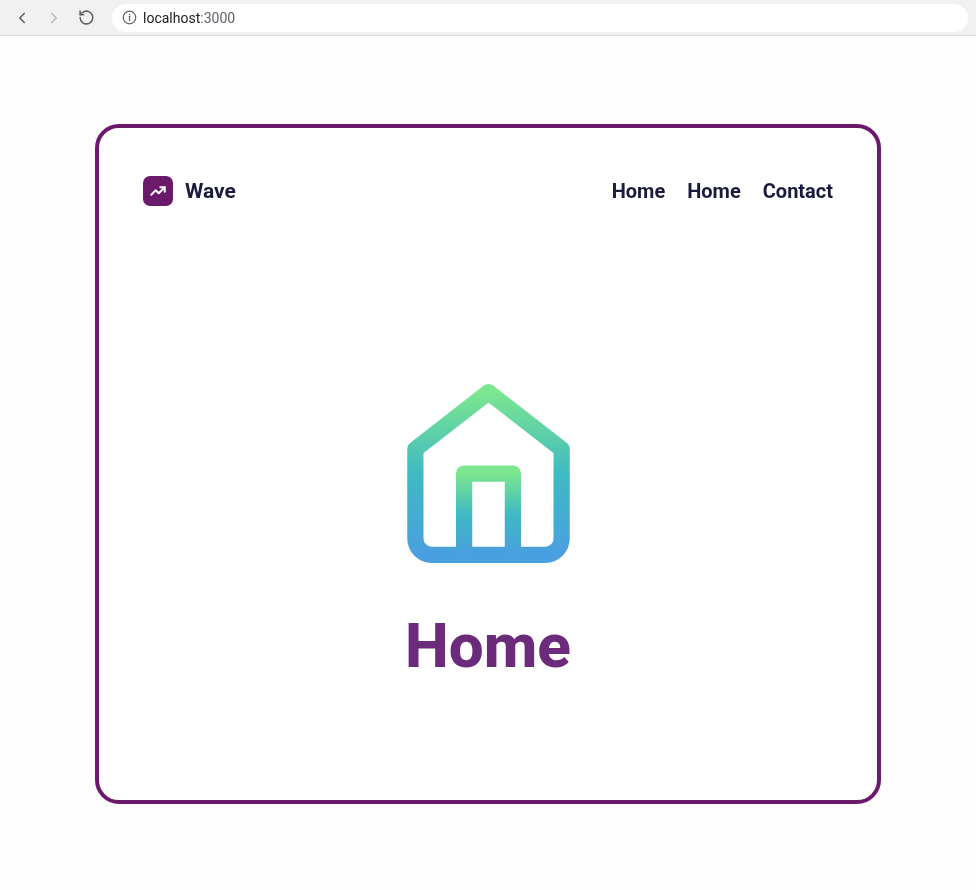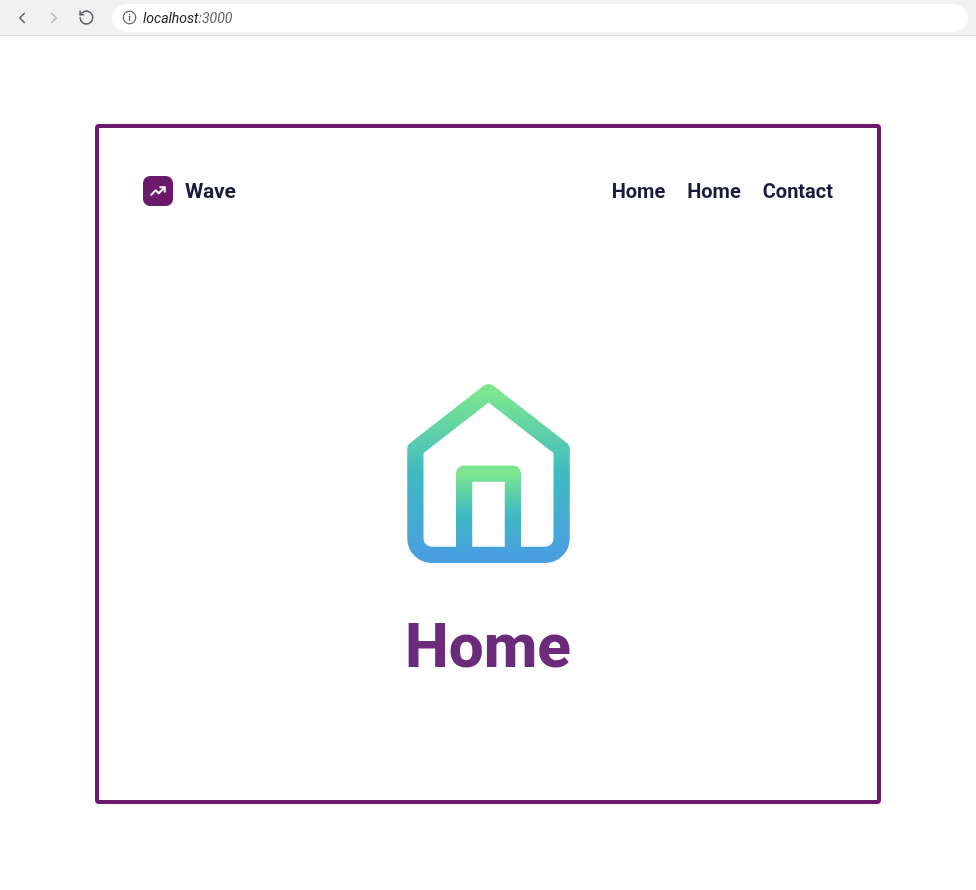--- a/index.html
+++ b/index.html
@@ -17,21 +17,20 @@
     }
     
     .browser-bar {
       height: 36px;
       background: #f1f1f1;
       display: flex;
       align-items: center;
       padding: 0 8px;
       gap: 4px;
       border-bottom: 1px solid #ddd;
-      font-style: italic;
     }
     
     .nav-btn {
       width: 28px;
       height: 28px;
       display: flex;
       align-items: center;
       justify-content: center;
       border-radius: 50%;
       cursor: pointer;
@@ -76,21 +75,21 @@
       height: calc(890px - 36px);
       padding-top: 88px;
       display: flex;
       justify-content: center;
     }
     
     .main-card {
       width: 786px;
       height: 680px;
       border: 4px solid #6b1a6b;
-      border-radius: 4px;
+      border-radius: 24px;
       background: #fff;
       padding: 48px 44px;
       position: relative;
     }
     
     .header {
       display: flex;
       justify-content: space-between;
       align-items: center;
     }

